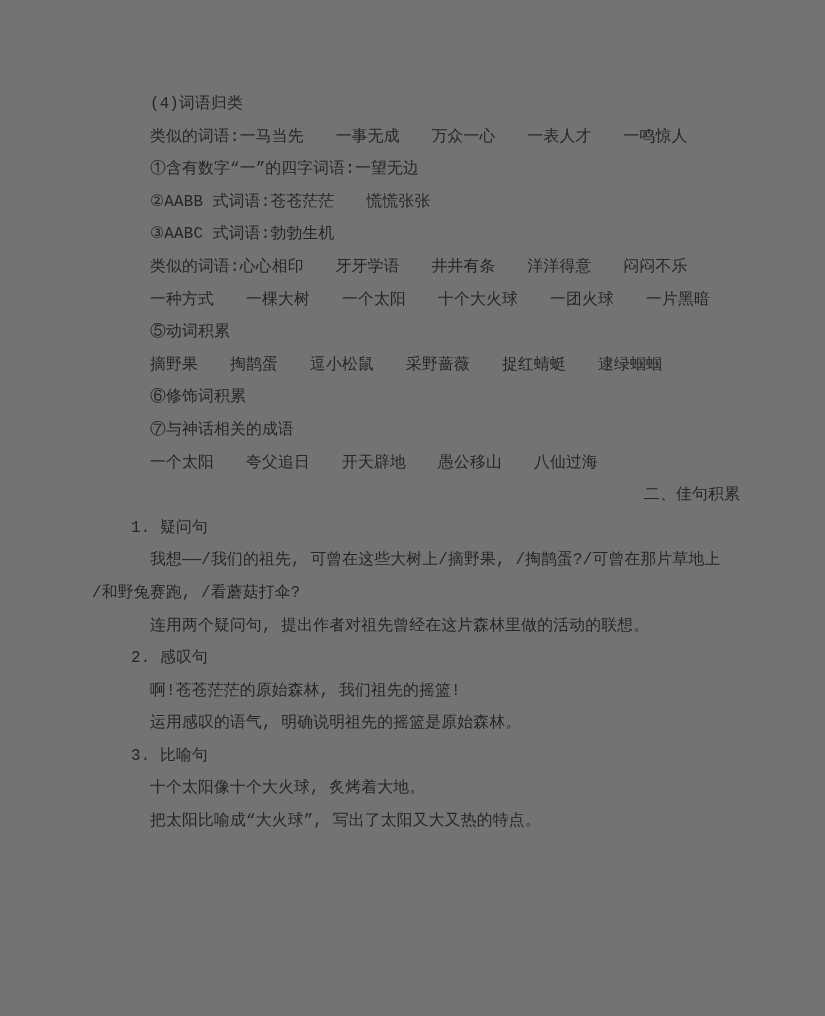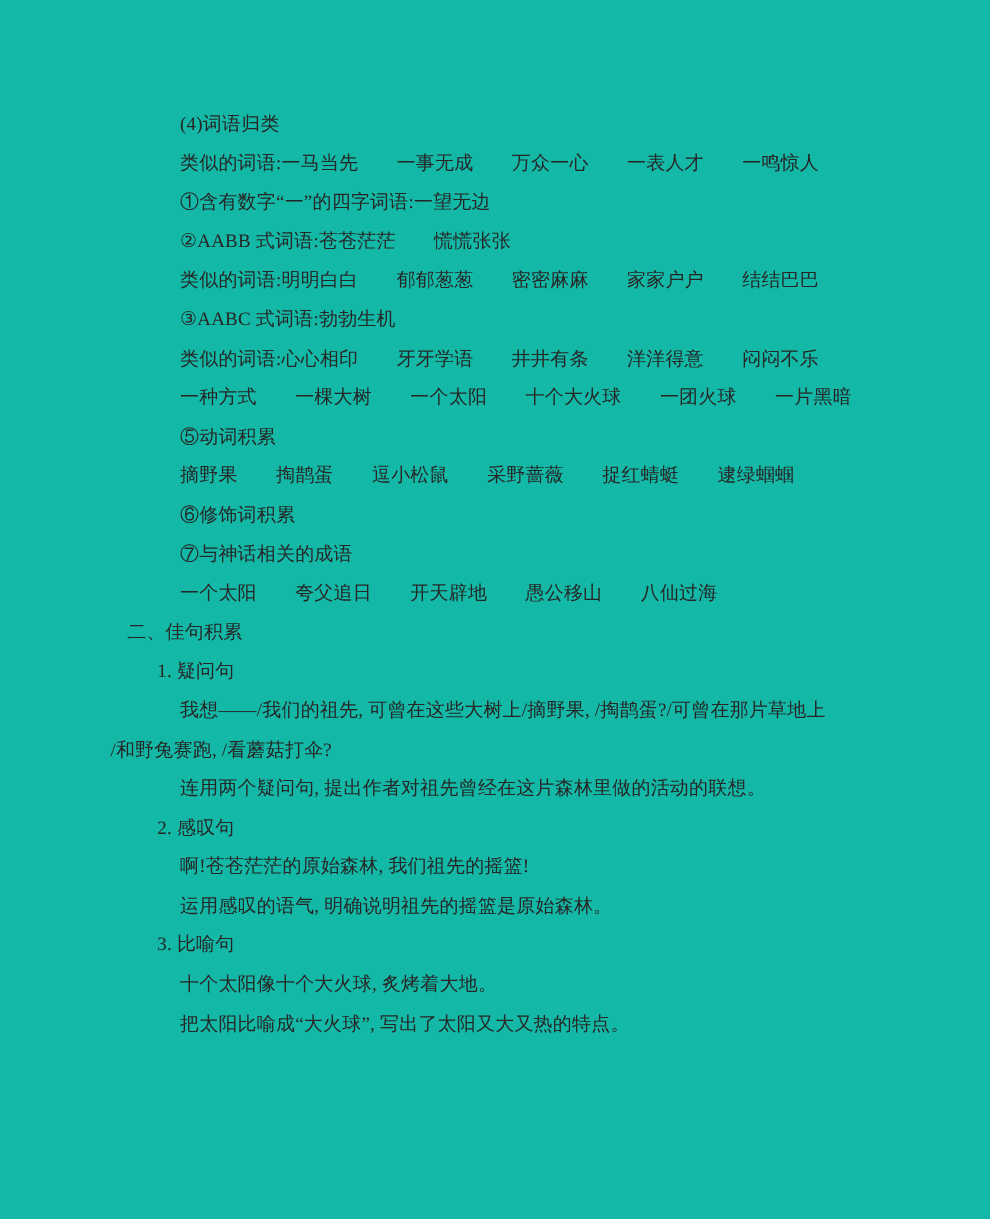--- a/index.html
+++ b/index.html
@@ -4,53 +4,52 @@
 <style>
   html, body {
     margin: 0;
     padding: 0;
     background: #ffffff;
   }
   .page {
     position: relative;
     width: 825px;
     height: 1016px;
-    background: #14b8a6;
+    background: #737373;
     overflow: hidden;
-    font-family: Liberation Serif, serif;
+    font-family: Liberation Mono, monospace;
   }
   .doc {
     position: absolute;
     top: 88px;
     left: 100px;
     width: 640px;
     color: #262626;
   }
   .line {
     font-size: 15.8px;
     line-height: 32.6px;
     white-space: pre-wrap;
     letter-spacing: 0.2px;
   }
   
-  .ind-h1   { margin-left: 6px;  }   
+  .ind-h1   { margin-left: 16px; text-align: right;  }   
   .ind-h2   { margin-left: 31px; }   
   .ind-para { margin-left: 50px; }   
   .ind-hang { margin-left: -8px; }   
 </style>
 </head>
 <body>
 
 <div class="page">
   <div class="doc">
     <div class="line ind-para">(4)词语归类</div>
     <div class="line ind-para">类似的词语:一马当先　　一事无成　　万众一心　　一表人才　　一鸣惊人</div>
     <div class="line ind-para">①含有数字“一”的四字词语:一望无边</div>
     <div class="line ind-para">②AABB 式词语:苍苍茫茫　　慌慌张张</div>
-    <div class="line ind-para">类似的词语:明明白白　　郁郁葱葱　　密密麻麻　　家家户户　　结结巴巴</div>
     <div class="line ind-para">③AABC 式词语:勃勃生机</div>
     <div class="line ind-para">类似的词语:心心相印　　牙牙学语　　井井有条　　洋洋得意　　闷闷不乐</div>
     <div class="line ind-para">一种方式　　一棵大树　　一个太阳　　十个大火球　　一团火球　　一片黑暗</div>
     <div class="line ind-para">⑤动词积累</div>
     <div class="line ind-para">摘野果　　掏鹊蛋　　逗小松鼠　　采野蔷薇　　捉红蜻蜓　　逮绿蝈蝈</div>
     <div class="line ind-para">⑥修饰词积累</div>
     <div class="line ind-para">⑦与神话相关的成语</div>
     <div class="line ind-para">一个太阳　　夸父追日　　开天辟地　　愚公移山　　八仙过海</div>
     <div class="line ind-h1">二、佳句积累</div>
     <div class="line ind-h2">1. 疑问句</div>

